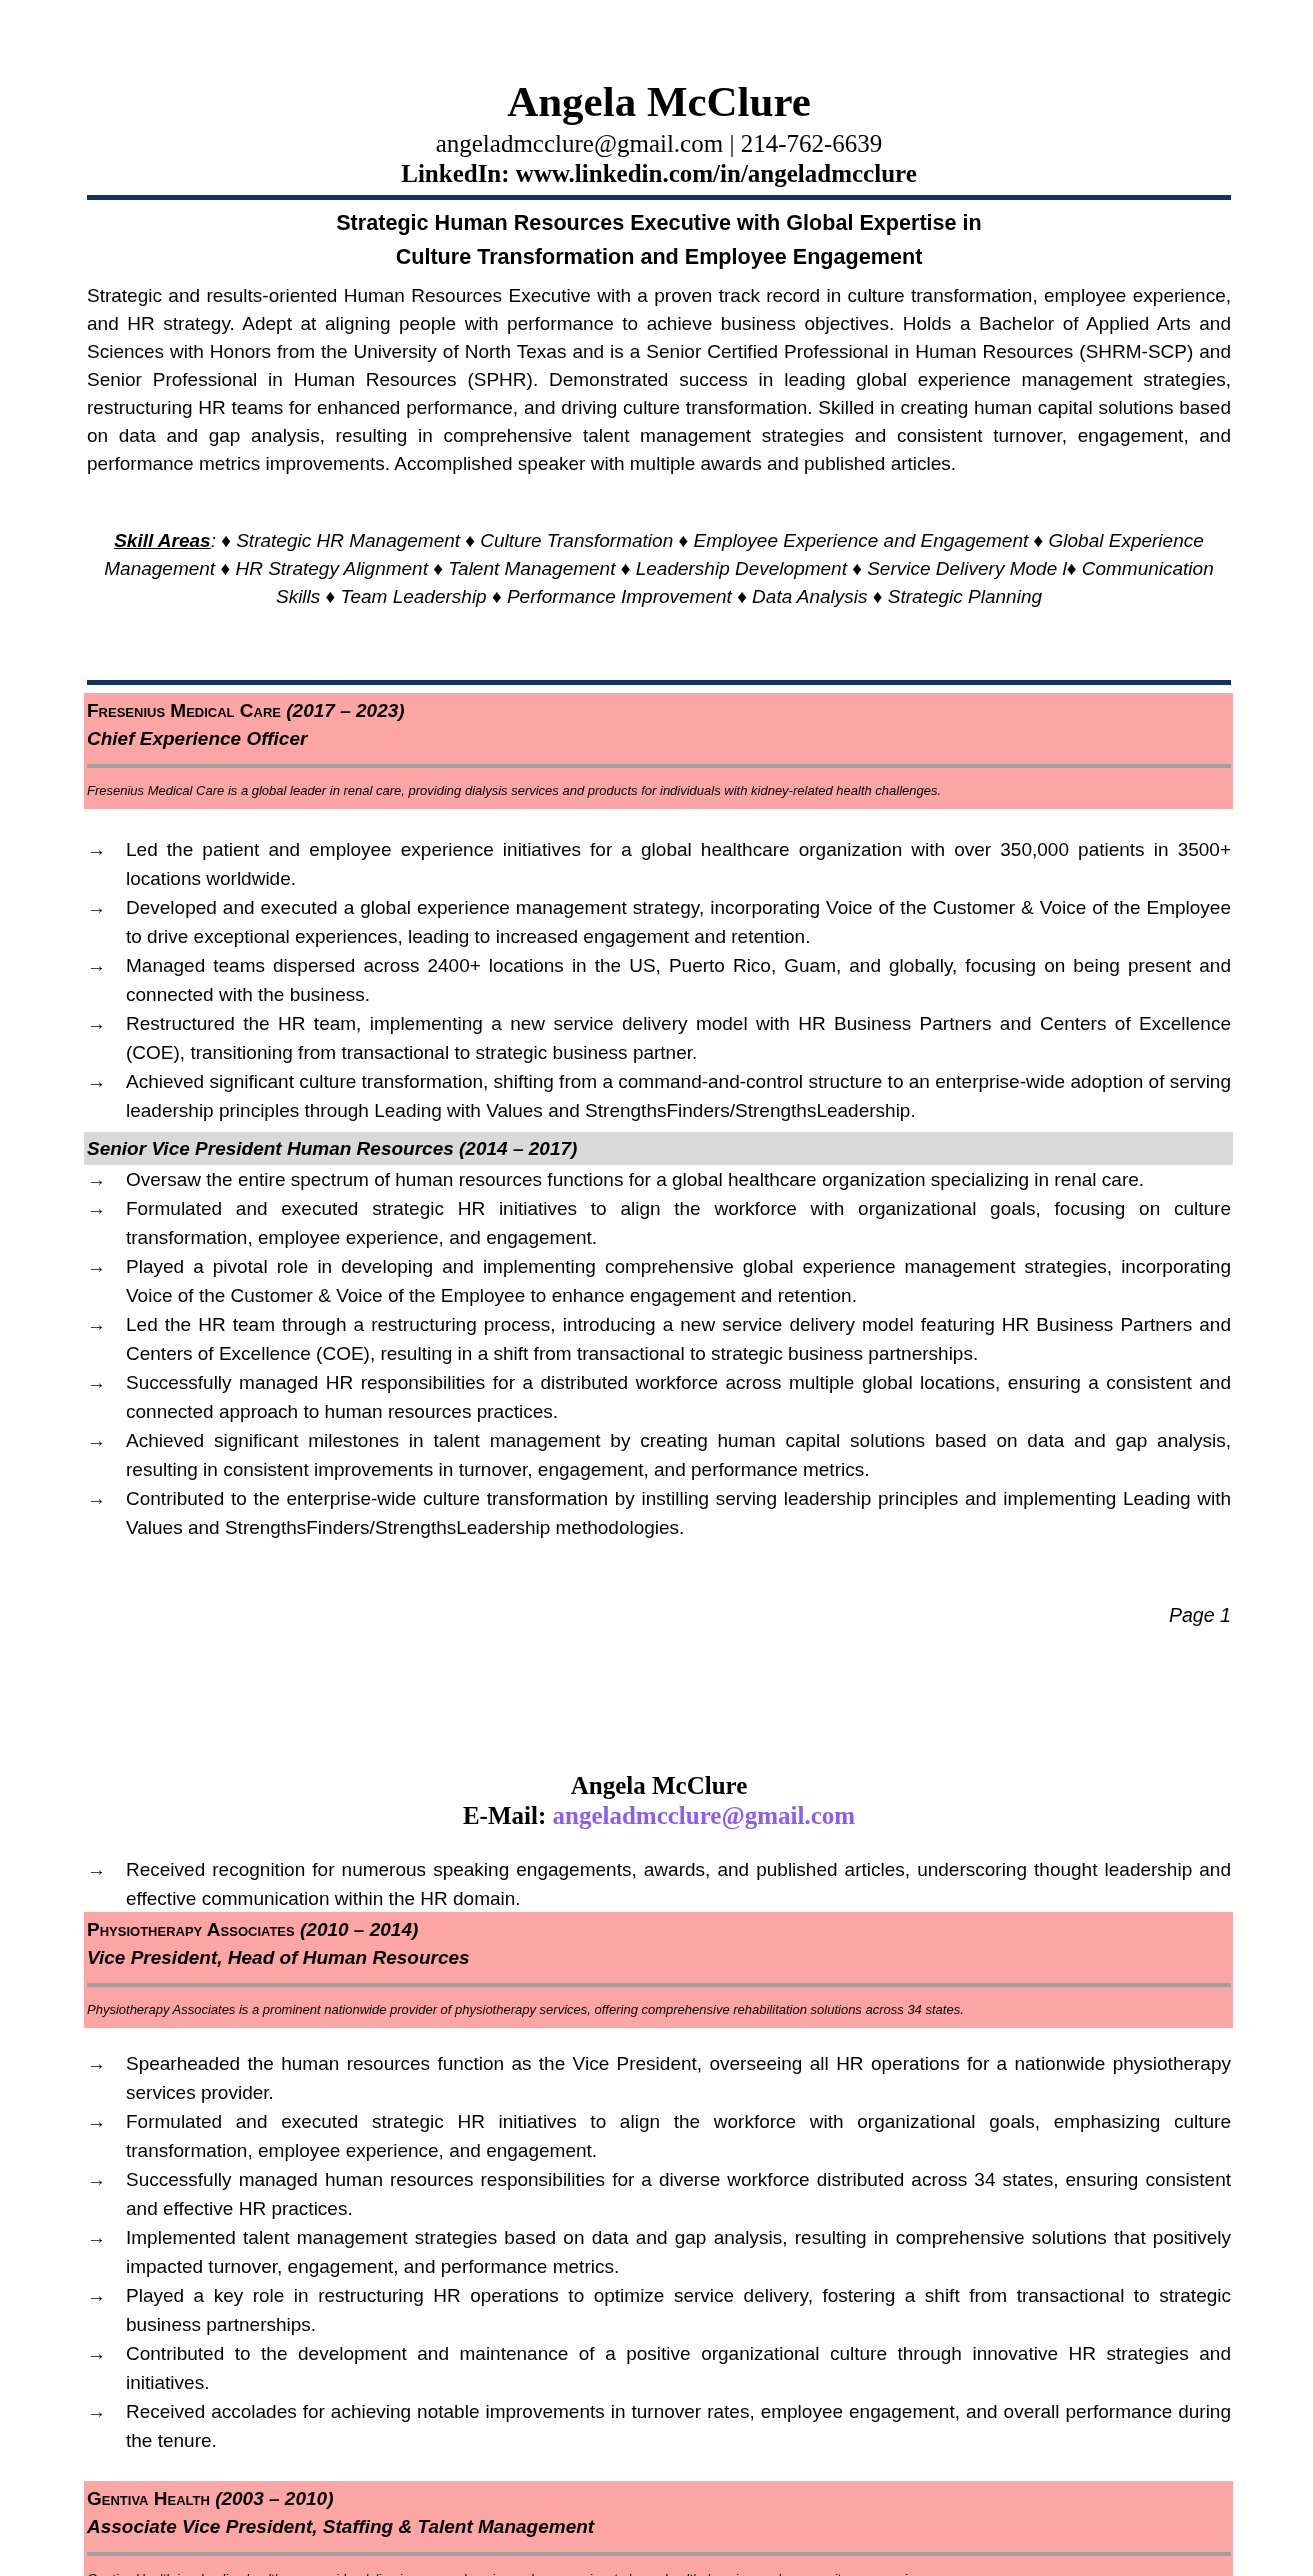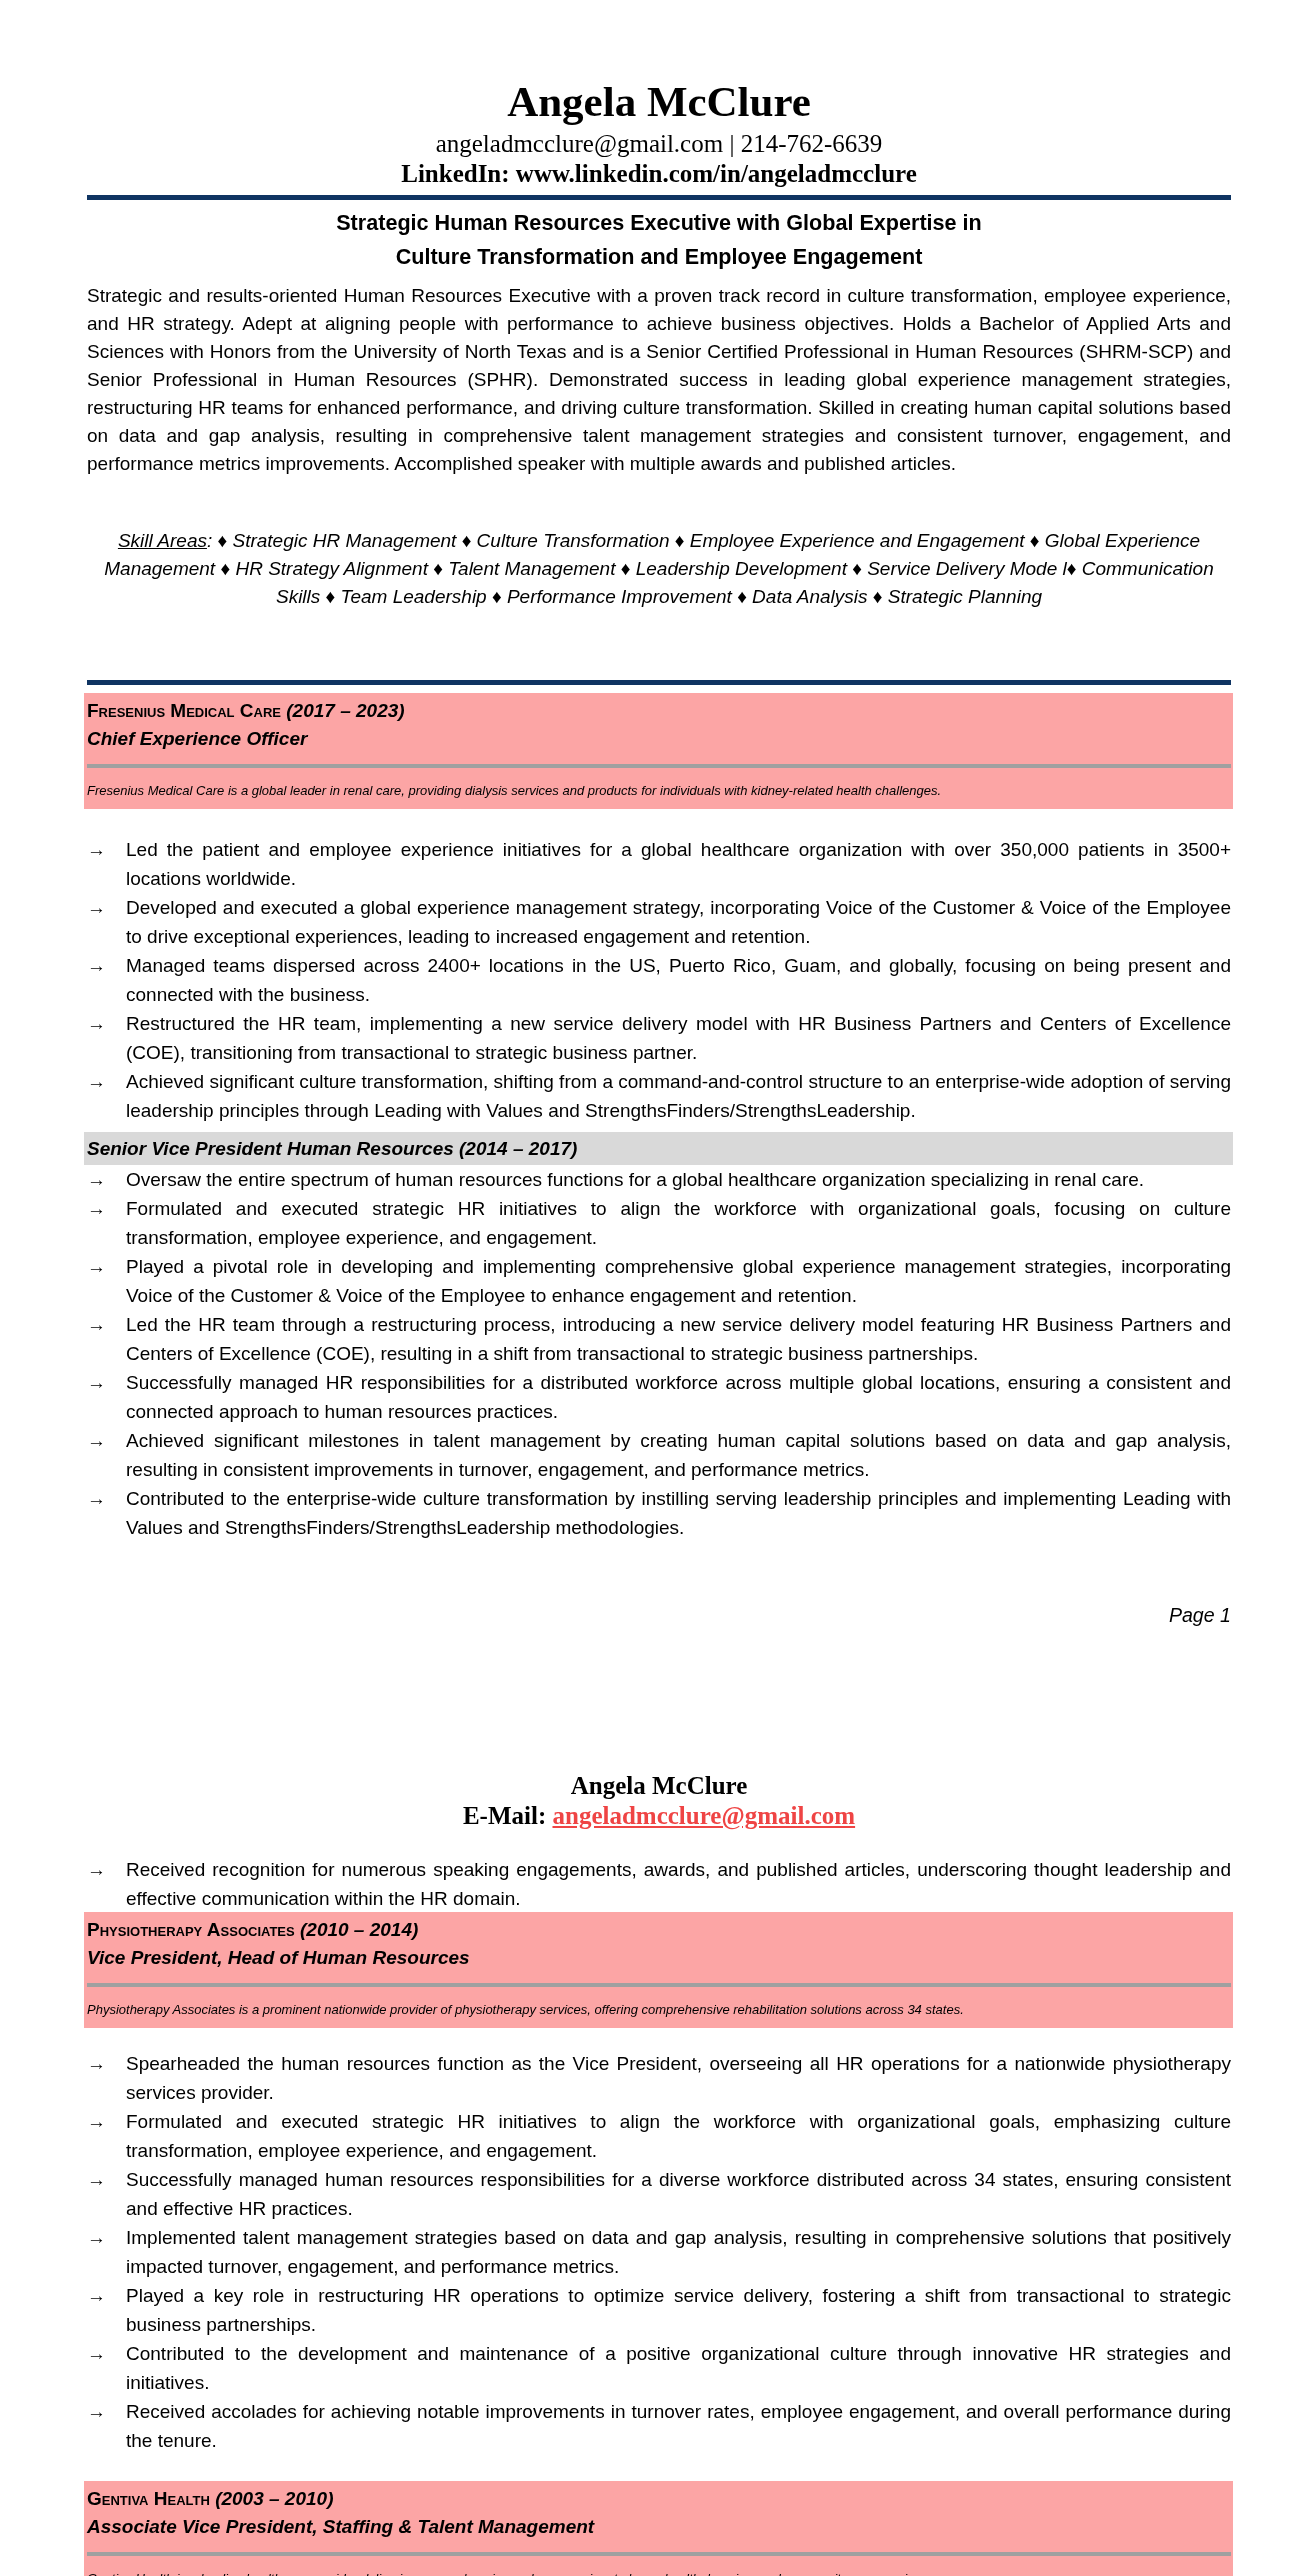--- a/index.html
+++ b/index.html
@@ -12,21 +12,21 @@
   .hdr-name { position: absolute; top: 76px; left: 0; width: 1144px; text-align: center; font-family: "Liberation Serif", serif; font-weight: bold; font-size: 43px; line-height: 52px; }
   .hdr-contact { position: absolute; top: 129px; left: 0; width: 1144px; text-align: center; font-family: "Liberation Serif", serif; font-weight: normal; font-size: 25px; line-height: 30px; }
   .hdr-linkedin { position: absolute; top: 159px; left: 0; width: 1144px; text-align: center; font-family: "Liberation Serif", serif; font-weight: bold; font-size: 25px; line-height: 30px; }
   .navy-rule { position: absolute; left: 0; width: 1144px; height: 5.2px; background: #0f3462; }
 
   .tagline { position: absolute; top: 206px; left: 0; width: 1144px; text-align: center; font-weight: bold; font-size: 21.6px; line-height: 34px; }
 
   .summary { position: absolute; top: 282px; left: 0; width: 1144px; font-size: 19px; line-height: 28px; text-align: justify; }
 
   .skills { position: absolute; top: 527px; left: 0; width: 1144px; font-size: 19px; line-height: 28px; text-align: center; font-style: italic; }
-  .skills .label { font-weight: normal; text-decoration: underline; }
+  .skills .label { font-weight: bold; text-decoration: underline; }
 
   .section-title { position: absolute; left: 0; width: 1144px; text-align: center; font-weight: bold; font-size: 19.6px; line-height: 26px; margin-top: 48px; }
 
   
   .co-block { position: absolute; left: -2.6px; width: 1149px; background: #fca5a5; }
   .co-head { padding: 4.1px 2.6px 0 2.6px; }
   .co-name { font-weight: bold; font-size: 19px; line-height: 28px; font-variant: small-caps; }
   .co-name .years { font-style: italic; font-variant: normal; }
   .co-role { font-weight: bold; font-style: italic; font-size: 19px; line-height: 28px; }
   .co-sep { margin: 11.3px 2.6px 0 2.6px; height: 3.6px; background: #a0a0a0; }
@@ -36,21 +36,21 @@
 
   ul.arrows { position: absolute; left: 0; width: 1144px; margin: 0; padding: 0; list-style: none; }
   ul.arrows li { position: relative; padding-left: 39px; font-size: 19px; line-height: 29px; text-align: justify; margin-bottom: 0px; }
   ul.arrows li .arrow { position: absolute; left: 0; top: 0; }
 
   .page-num { position: absolute; right: 0; font-style: italic; font-size: 19.6px; line-height: 26px; }
 
   
   .h2-name { position: absolute; top: 70px; left: 0; width: 1144px; text-align: center; font-family: "Liberation Serif", serif; font-weight: bold; font-size: 25px; line-height: 31px; }
   .h2-email { position: absolute; top: 100px; left: 0; width: 1144px; text-align: center; font-family: "Liberation Serif", serif; font-weight: bold; font-size: 25px; line-height: 31px; }
-  .h2-email a { color: #ef4444; text-decoration: underline; }
+  .h2-email a { color: #8b5cf6; }
 </style>
 </head>
 <body>
 
 <div class="page p1">
 
   <div class="hdr-name">Angela McClure</div>
   <div class="hdr-contact">angeladmcclure@gmail.com | 214-762-6639</div>
   <div class="hdr-linkedin">LinkedIn: www.linkedin.com/in/angeladmcclure</div>
   <div class="navy-rule" style="top:195px"></div>

